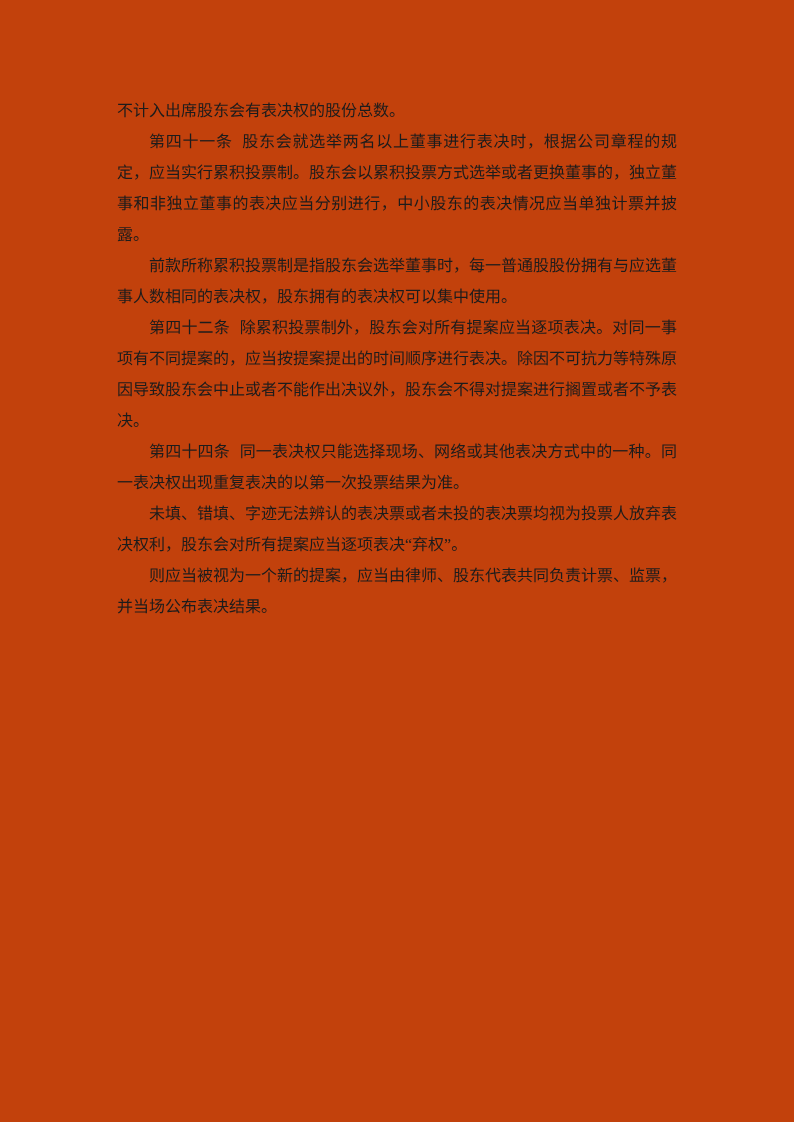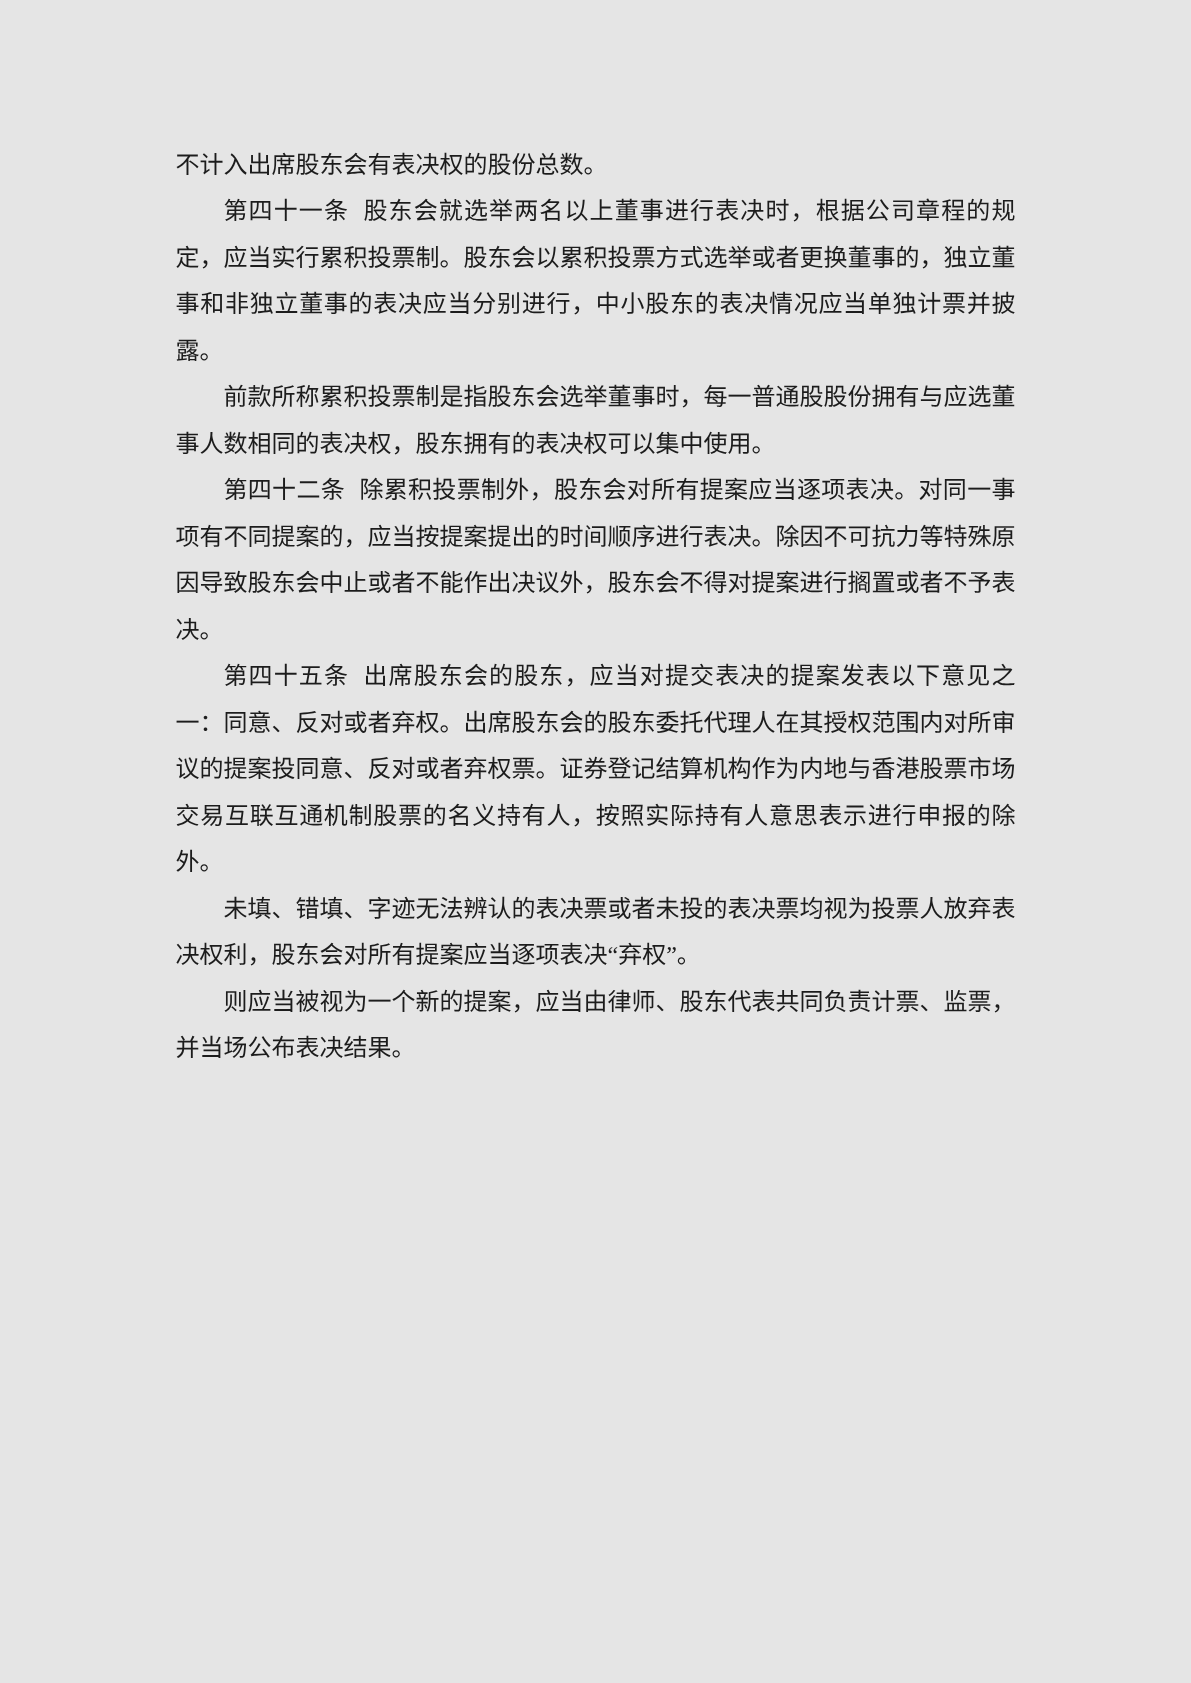--- a/index.html
+++ b/index.html
@@ -4,21 +4,21 @@
 <style>
   html, body {
     margin: 0;
     padding: 0;
     background: #ffffff;
   }
   .page {
     position: relative;
     width: 794px;
     height: 1122px;
-    background: #e5e5e5;
+    background: #c2410c;
     overflow: hidden;
     font-family: "Liberation Serif", "DejaVu Serif", serif;
   }
   .content {
     position: absolute;
     top: 95px;
     left: 117px;
     width: 560px;
     color: #1c1c1c;
     font-size: 16px;
@@ -48,22 +48,22 @@
     <p class="para"><span>不计入出席股东会有表决权的股份总数。</span></p>
 
 
     <p class="para indent"><span class="article-no">第四十一条</span><span>股东会就选举两名以上董事进行表决时，根据公司章程的规定，应当实行累积投票制。股东会以累积投票方式选举或者更换董事的，独立董事和非独立董事的表决应当分别进行，中小股东的表决情况应当单独计票并披露。</span></p>
 
     <p class="para indent"><span>前款所称累积投票制是指股东会选举董事时，每一普通股股份拥有与应选董事人数相同的表决权，股东拥有的表决权可以集中使用。</span></p>
 
     <p class="para indent"><span class="article-no">第四十二条</span><span>除累积投票制外，股东会对所有提案应当逐项表决。对同一事项有不同提案的，应当按提案提出的时间顺序进行表决。除因不可抗力等特殊原因导致股东会中止或者不能作出决议外，股东会不得对提案进行搁置或者不予表决。</span></p>
 
 
+    <p class="para indent"><span class="article-no">第四十四条</span><span>同一表决权只能选择现场、网络或其他表决方式中的一种。同一表决权出现重复表决的以第一次投票结果为准。</span></p>
 
-    <p class="para indent"><span class="article-no">第四十五条</span><span>出席股东会的股东，应当对提交表决的提案发表以下意见之一：同意、反对或者弃权。出席股东会的股东委托代理人在其授权范围内对所审议的提案投同意、反对或者弃权票。证券登记结算机构作为内地与香港股票市场交易互联互通机制股票的名义持有人，按照实际持有人意思表示进行申报的除外。</span></p>
 
     <p class="para indent"><span>未填、错填、字迹无法辨认的表决票或者未投的表决票均视为投票人放弃表决权利，股东会对所有提案应当逐项表决“弃权”。</span></p>
 
 
     <p class="para indent"><span>则应当被视为一个新的提案，应当由律师、股东代表共同负责计票、监票，并当场公布表决结果。</span></p>
 
   </div>
 </div>
 
 </body></html>

